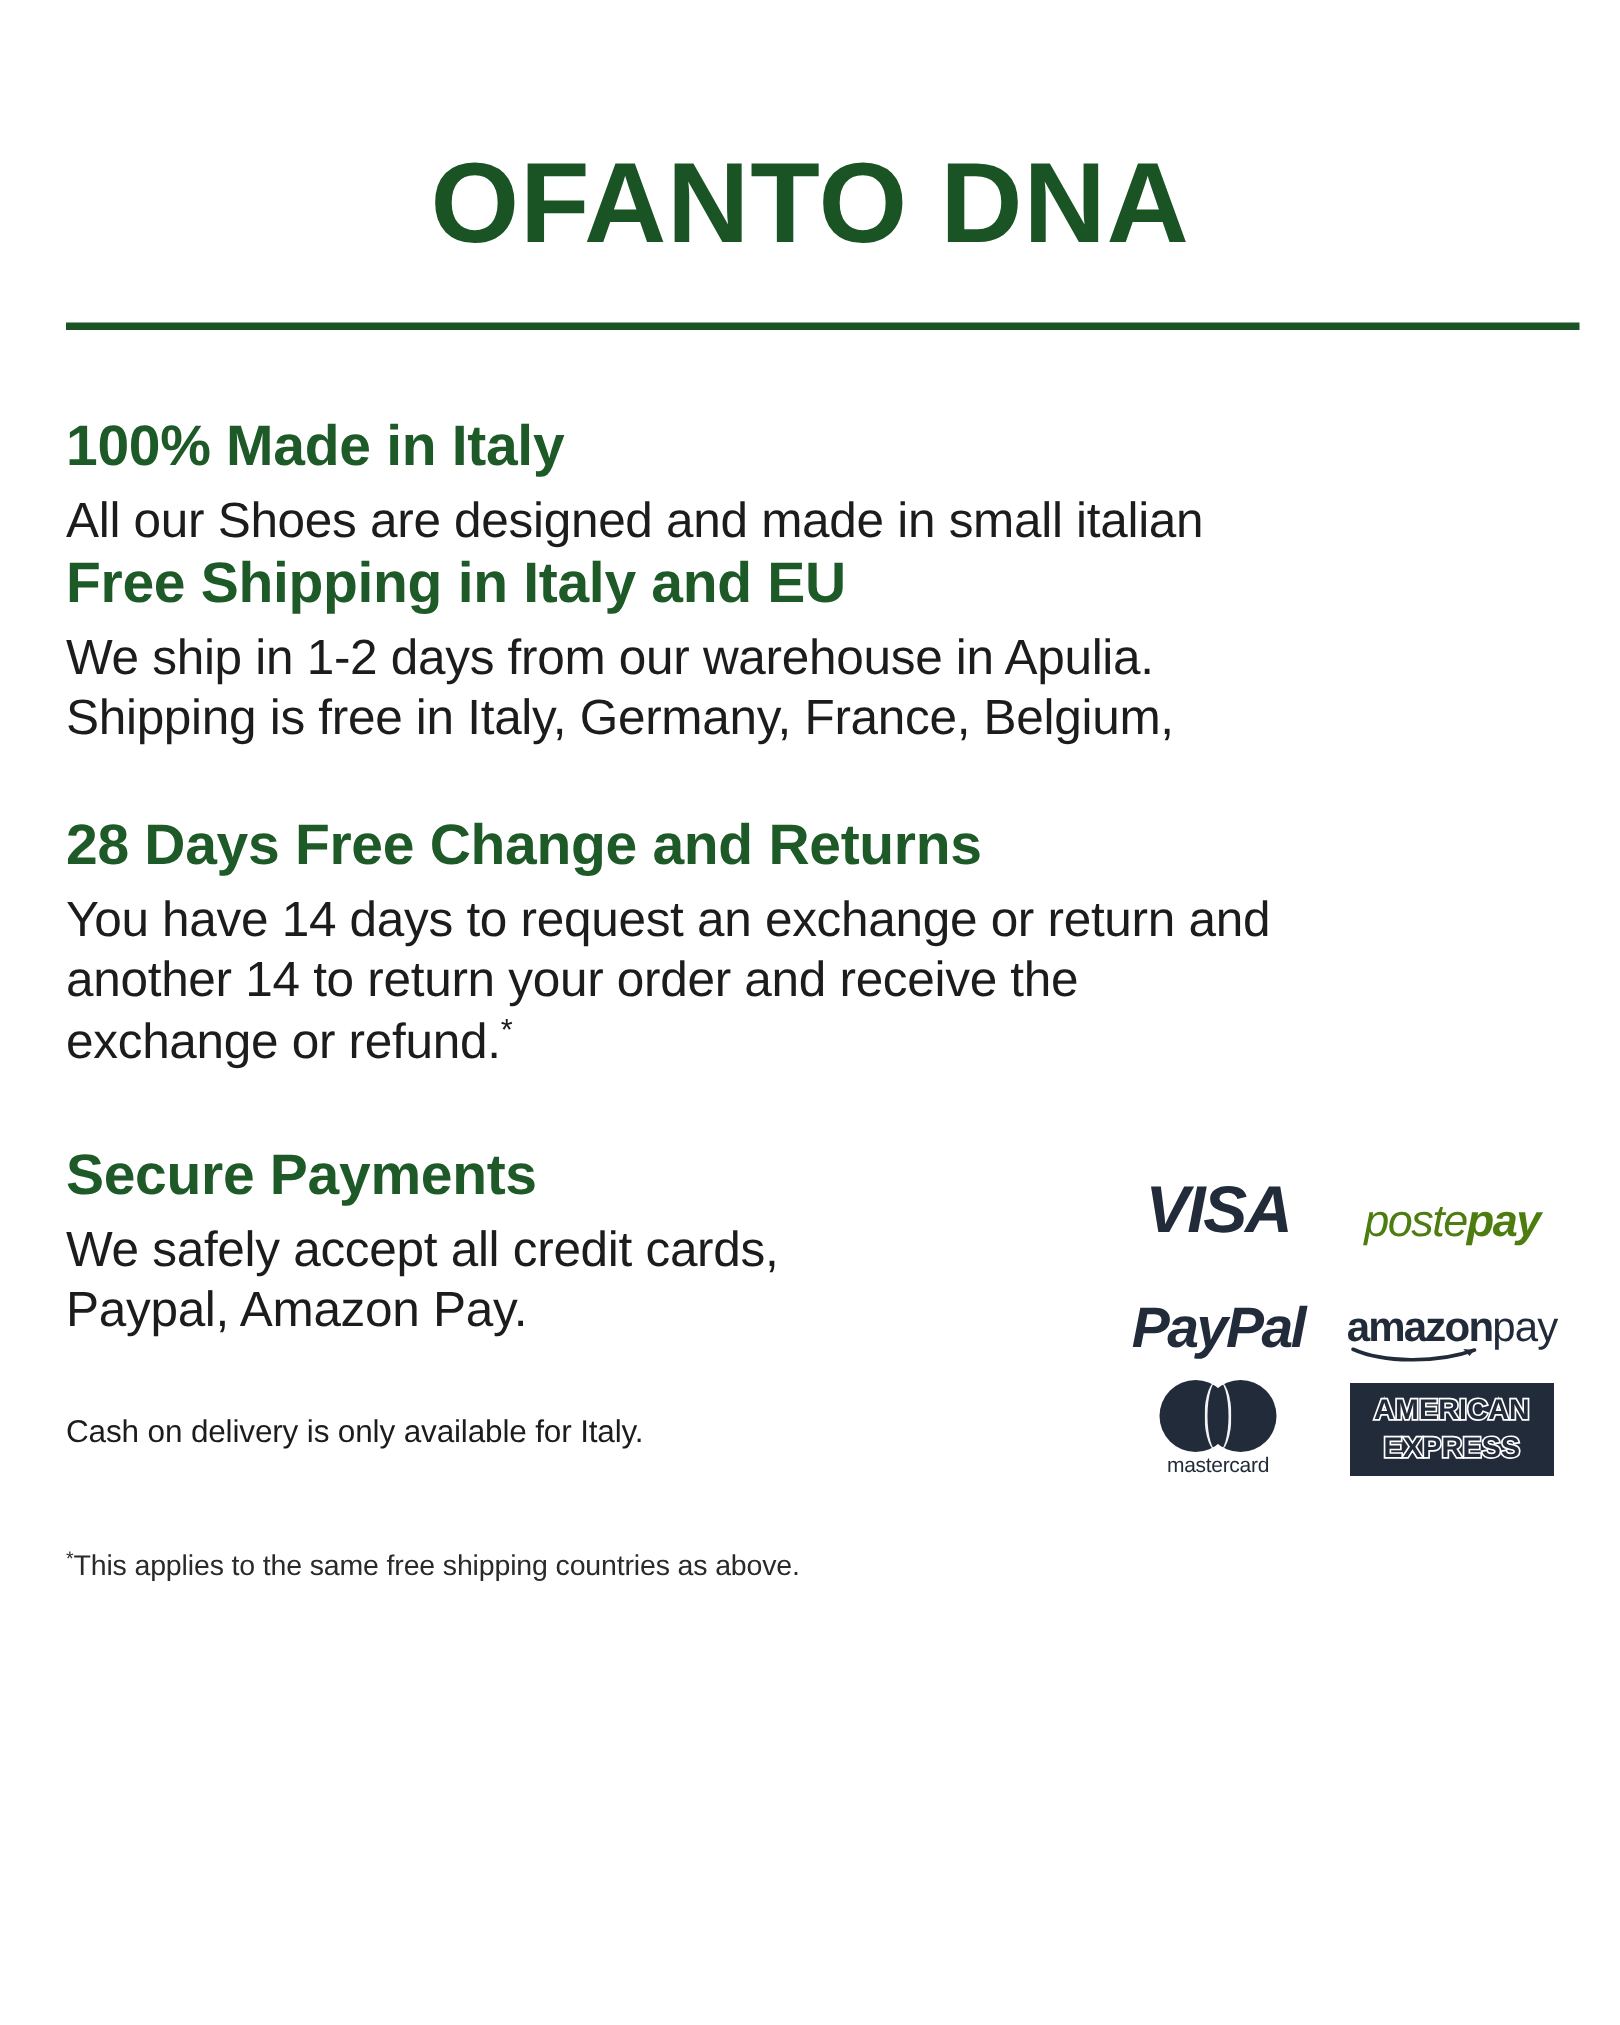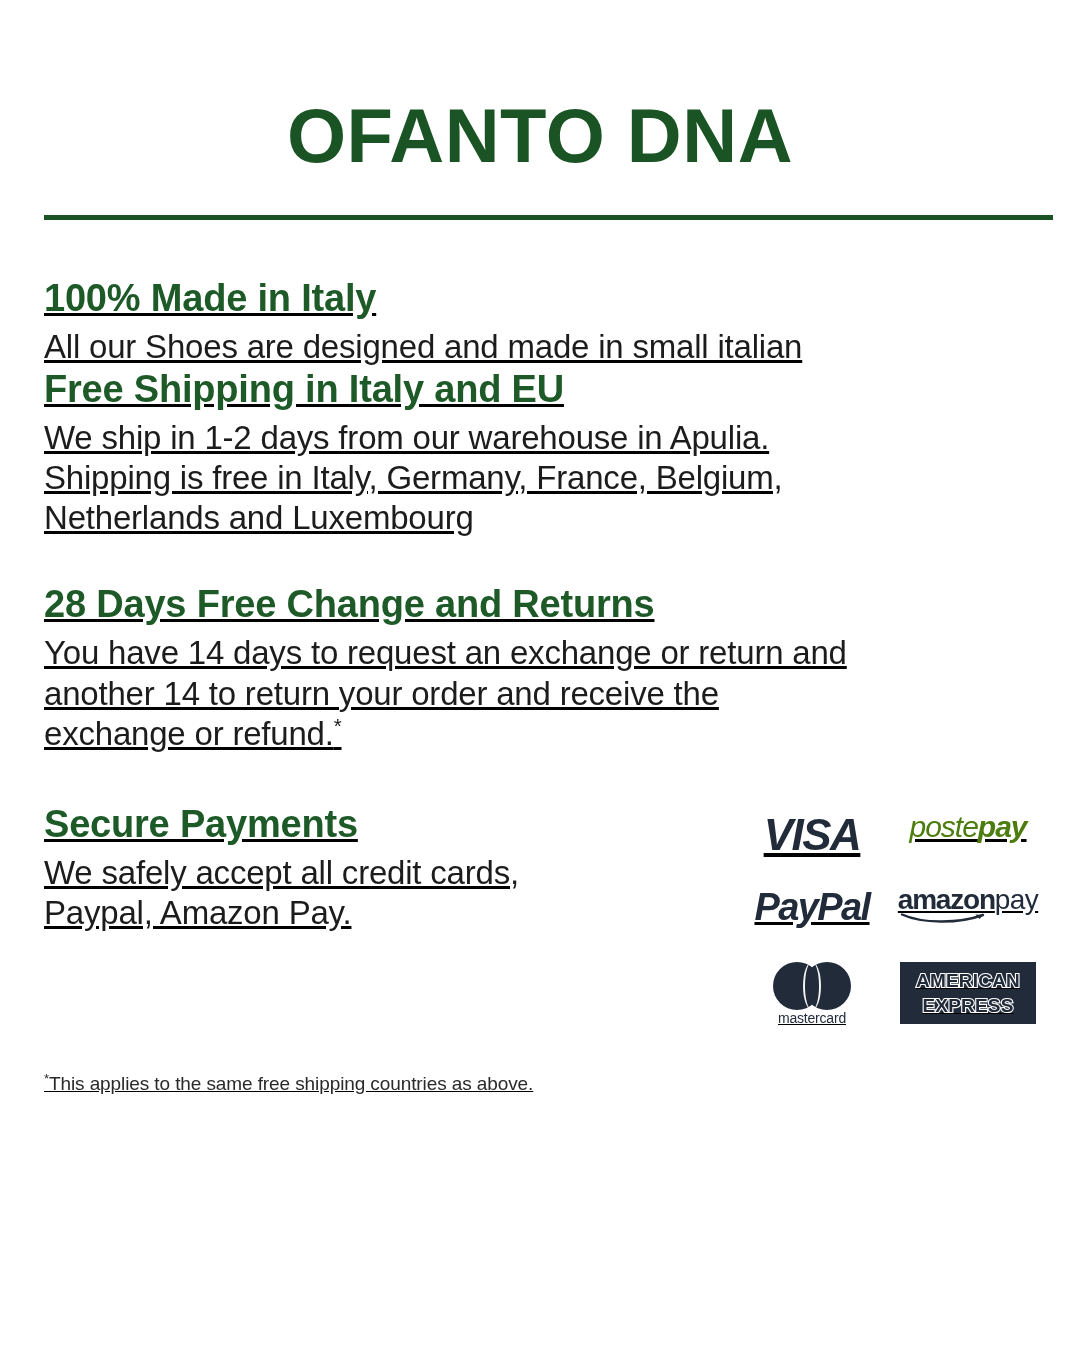--- a/index.html
+++ b/index.html
@@ -40,21 +40,20 @@
   .title-rule {
     height: 5px;
     background: #1b5424;
     margin: 39px 27px 0 44px;
   }
 
   
   .content {
     padding: 0 44px;
     box-sizing: border-box;
-    text-decoration: underline;
   }
 
   .section {
     position: relative;
   }
   .section-heading {
     color: #1d5a28;
     font-weight: 700;
     font-size: 38px;
     line-height: 1.18;
@@ -110,21 +109,21 @@
     grid-template-columns: 136px 136px;
     grid-column-gap: 20px;
     grid-row-gap: 14px;
     align-items: center;
     justify-items: center;
   }
   .logo-cell {
     width: 136px;
     height: 62px;
     display: flex;
-    align-items: flex-start;
+    align-items: flex-end;
     justify-content: center;
   }
 
   .visa-logo {
     font-size: 44px;
     font-weight: 700;
     font-style: italic;
     color: #222b3a;
     letter-spacing: -1.5px;
     font-family: "Liberation Sans", sans-serif;
@@ -241,21 +240,20 @@
       <p class="section-body">
         <span class="line">All our Shoes are designed and made in small italian</span>
       </p>
     </div>
 
     <div class="section sec-ship">
       <h2 class="section-heading">Free Shipping in Italy and EU</h2>
       <p class="section-body">
         <span class="line">We ship in 1-2 days from our warehouse in Apulia.</span>
         <span class="line">Shipping is free in Italy, Germany, France, Belgium,</span>
-        <span class="line">Netherlands and Luxembourg</span>
       </p>
     </div>
 
     <div class="section sec-return">
       <h2 class="section-heading">28 Days Free Change and Returns</h2>
       <p class="section-body">
         <span class="line">You have 14 days to request an exchange or return and</span>
         <span class="line">another 14 to return your order and receive the</span>
         <span class="line"><span>exchange or refund.</span><span class="star-inline">*</span></span>
       </p>
@@ -263,20 +261,21 @@
 
     <div class="section sec-pay">
       <div class="pay-row">
 
         <div class="pay-text">
           <h2 class="section-heading">Secure Payments</h2>
           <p class="section-body">
             <span class="line">We safely accept all credit cards,</span>
             <span class="line">Paypal, Amazon Pay.</span>
           </p>
+          <p class="note">Cash on delivery is only available for Italy.</p>
         </div>
 
         <div class="logos">
 
           <div class="logo-cell">
             <span class="visa-logo">VISA</span>
           </div>
 
           <div class="logo-cell">
             <span class="postepay-logo"><span class="light">poste</span><span class="bold">pay</span></span>

